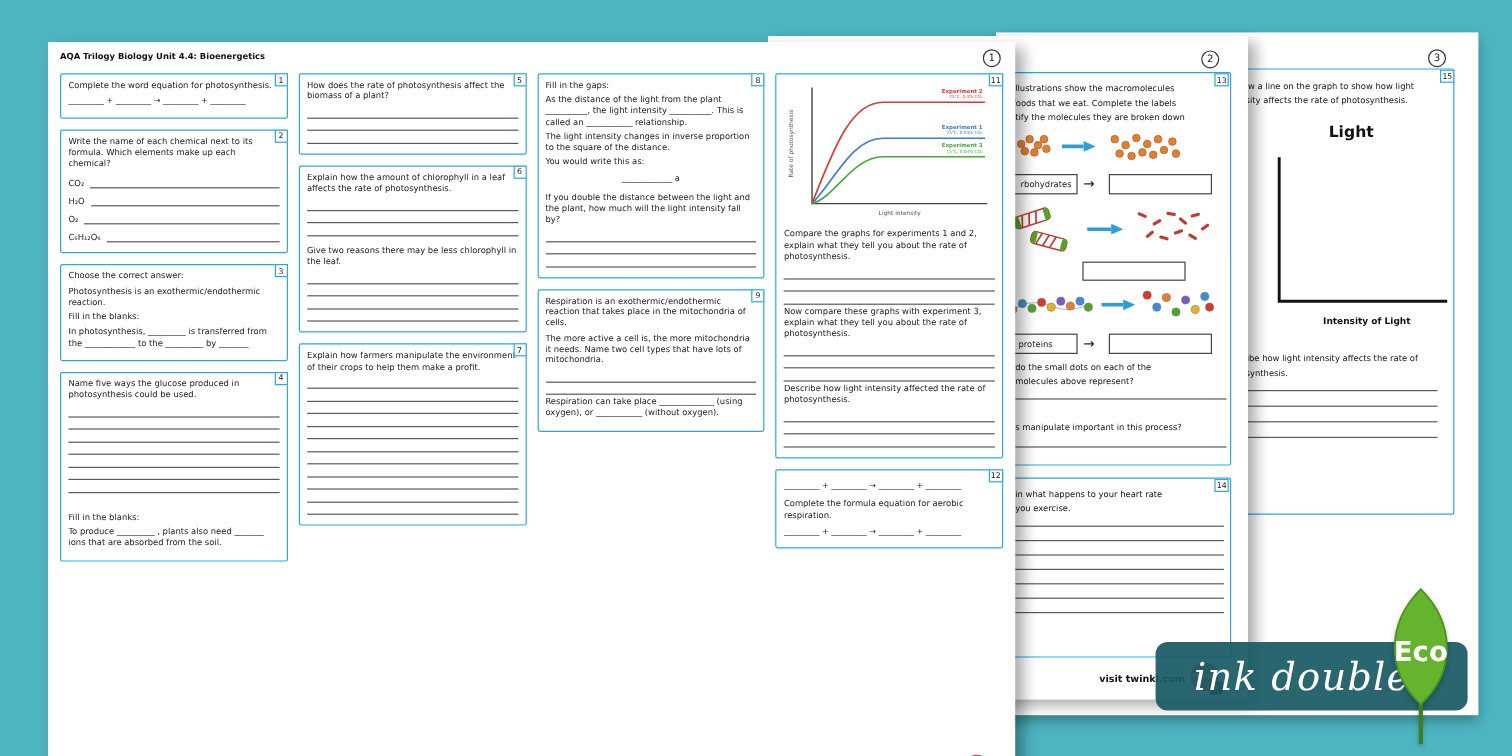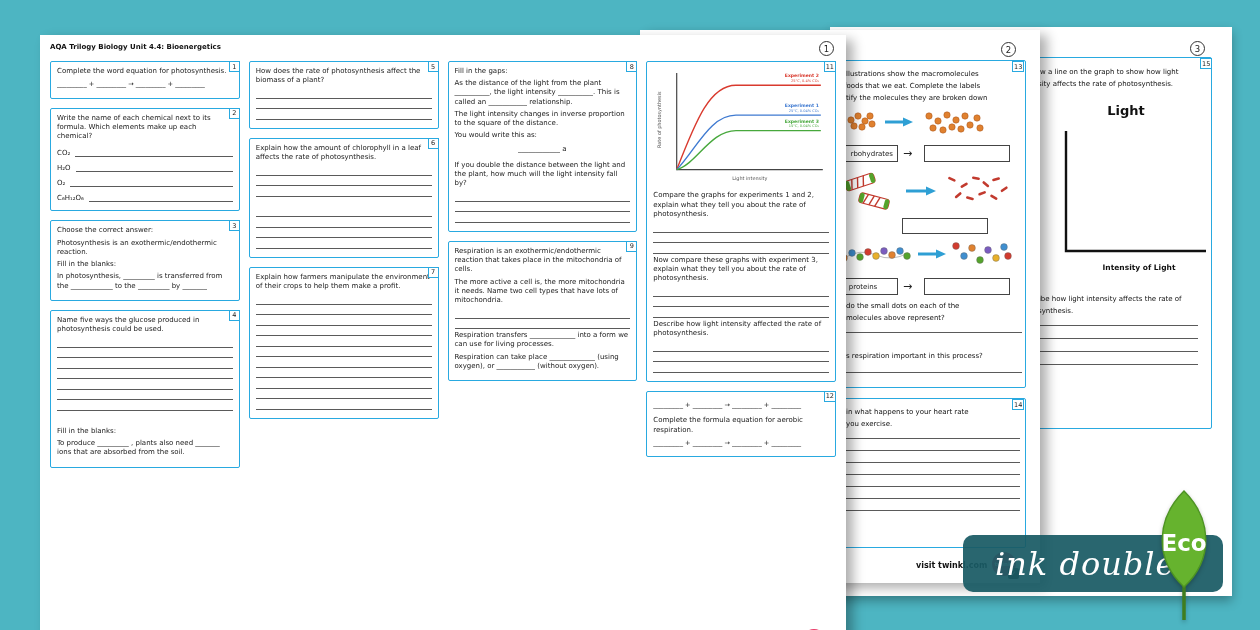--- a/index.html
+++ b/index.html
@@ -173,21 +173,21 @@
 
   <div class="pbox" style="left:188px;top:248px;width:70px;height:17px;justify-content:center">
     <span>proteins</span>
   </div>
   <div class="parrow" style="left:263px;top:251px">→</div>
   <div class="pbox" style="left:284px;top:248px;width:86px;height:17px"></div>
 
   <div class="p2t" style="left:206px;top:272px">do the small dots on each of the</div>
   <div class="p2t" style="left:206px;top:284px">molecules above represent?</div>
   <div class="pline" style="left:206px;right:18px;top:302px"></div>
-  <div class="p2t" style="left:206px;top:322px">s respiration important in this process?</div>
+  <div class="p2t" style="left:206px;top:322px">s manipulate important in this process?</div>
   <div class="pline" style="left:206px;right:18px;top:342px"></div>
 
   <div class="pframe" style="left:8px;right:14px;top:368px;height:150px"></div>
   <div class="qnum2" style="left:372px;top:369px">14</div>
   <div class="p2t" style="left:206px;top:378px">in what happens to your heart rate</div>
   <div class="p2t" style="left:206px;top:390px">you exercise.</div>
   <div class="pline" style="left:206px;right:20px;top:408px"></div>
   <div class="pline" style="left:206px;right:20px;top:420px"></div>
   <div class="pline" style="left:206px;right:20px;top:432px"></div>
   <div class="pline" style="left:206px;right:20px;top:444px"></div>
@@ -268,20 +268,21 @@
         </div>
         <div class="qbox">
           <div class="qnum">6</div>
           <div class="qtext">Explain how the amount of chlorophyll in a leaf affects the rate of photosynthesis.</div>
           <div class="lineswrap">
             <div class="wline"></div>
             <div class="wline"></div>
             <div class="wline"></div>
           </div>
           <div style="height: 6px;"></div>
+          <div class="qtext">Give two reasons there may be less chlorophyll in the leaf.</div>
           <div class="lineswrap">
             <div class="wline"></div>
             <div class="wline"></div>
             <div class="wline"></div>
             <div class="wline"></div>
           </div>
         </div>
         <div class="qbox">
           <div class="qnum">7</div>
           <div class="qtext">Explain how farmers manipulate the environment of their crops to help them make a profit.</div>
@@ -317,21 +318,20 @@
           </div>
         </div>
         <div class="qbox">
           <div class="qnum">9</div>
           <div class="qtext">Respiration is an exothermic/endothermic reaction that takes place in the mitochondria of cells.</div>
           <div class="qtext">The more active a cell is, the more mitochondria it needs. Name two cell types that have lots of mitochondria.</div>
           <div class="lineswrap">
             <div class="wline"></div>
             <div class="wline"></div>
           </div>
-          <div class="qtext">Respiration transfers _____________ into a form we can use for living processes.</div>
           <div class="qtext">Respiration can take place _____________ (using oxygen), or ___________ (without oxygen).</div>
         </div>
       </div>
       <div class="col">
         <div class="qbox">
           <div class="qnum">11</div>
           <div class="qgraph">
             <svg viewBox="0 0 178 122">
               <path d="M24,6 V104 H172" fill="none" stroke="#444" stroke-width="1.2"></path>
               <text transform="translate(8,82) rotate(-90)" font-size="5" fill="#555">Rate of photosynthesis</text>

